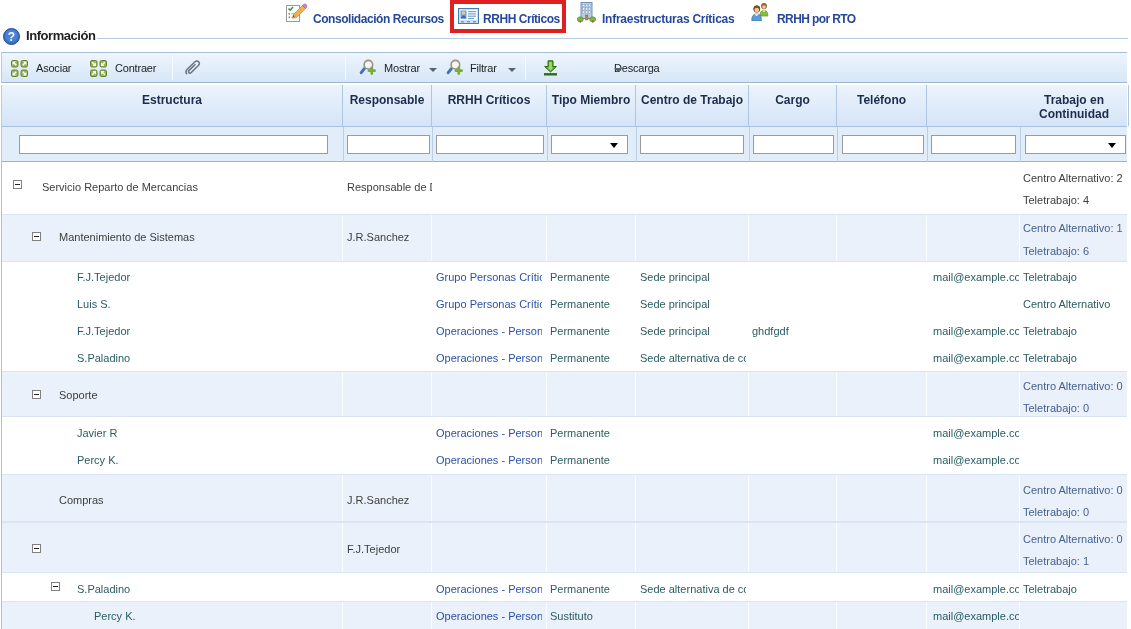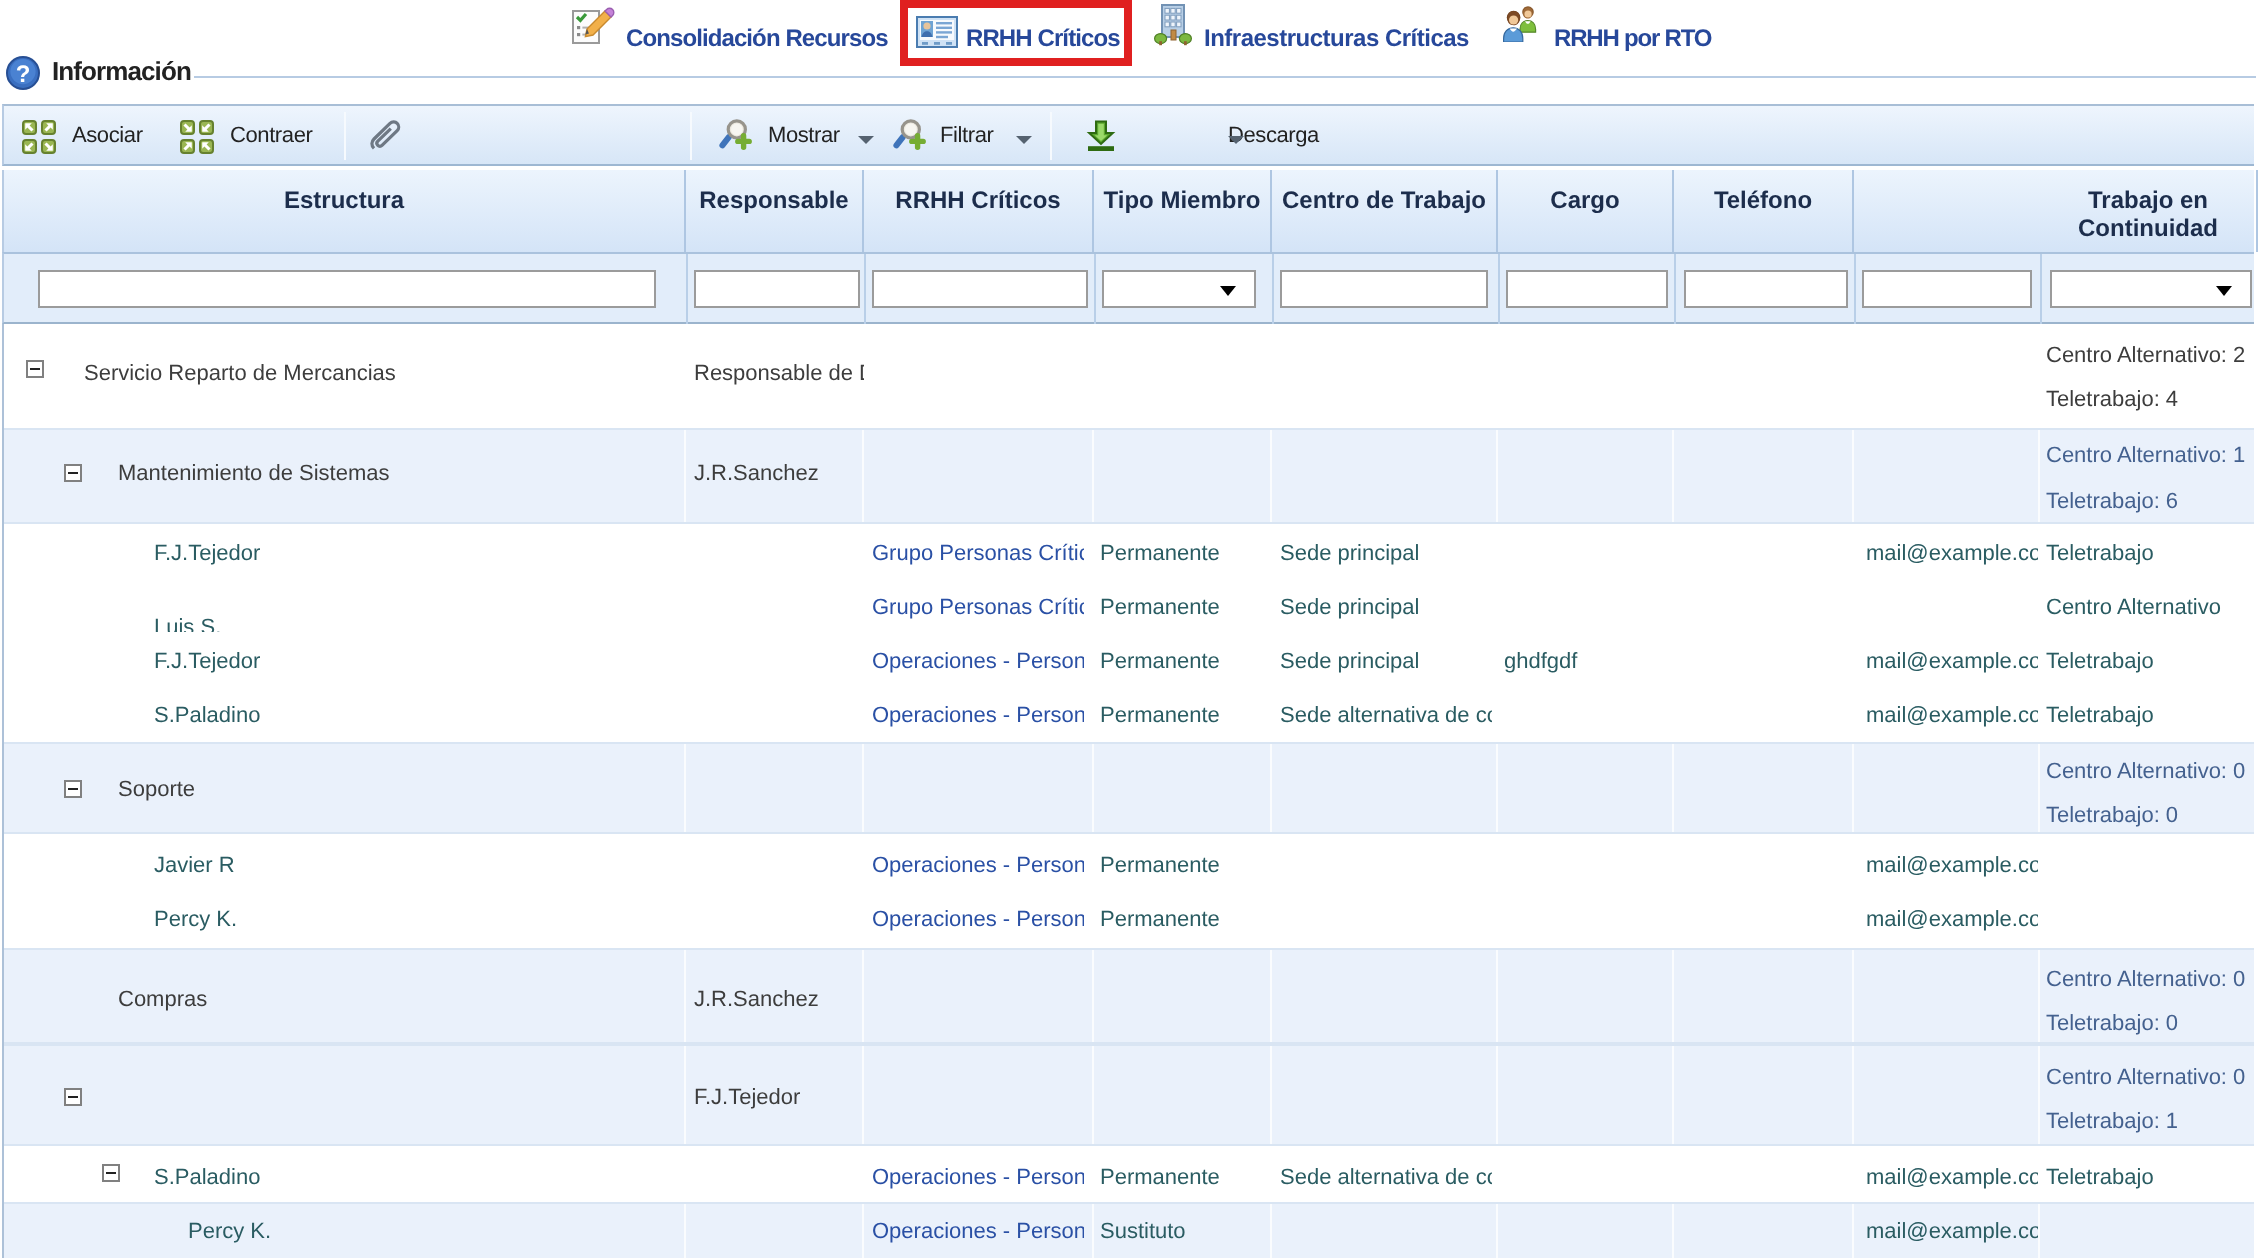--- a/index.html
+++ b/index.html
@@ -253,21 +253,21 @@
 </div>
 <div class="row" style="top:262px;height:27px;">
  <div class="cell ltext" style="left:76px;top:9px;">F.J.Tejedor</div>
  <div class="cell blue" style="left:435px;top:9px;width:106px;">Grupo Personas Críticas</div>
  <div class="cell ltext" style="left:549px;top:9px;">Permanente</div>
  <div class="cell ltext" style="left:639px;top:9px;">Sede principal</div>
  <div class="cell ltext" style="left:932px;top:9px;width:86px;">mail@example.com</div>
  <div class="cnt ltext" style="top:9px;">Teletrabajo</div>
 </div>
 <div class="row" style="top:289px;height:27px;">
- <div class="cell ltext" style="left:76px;top:19px;">Luis S.</div>
+ <div class="cell ltext" style="left:76px;top:9px;">Luis S.</div>
  <div class="cell blue" style="left:435px;top:9px;width:106px;">Grupo Personas Críticas</div>
  <div class="cell ltext" style="left:549px;top:9px;">Permanente</div>
  <div class="cell ltext" style="left:639px;top:9px;">Sede principal</div>
  <div class="cnt ltext" style="top:9px;">Centro Alternativo</div>
 </div>
 <div class="row" style="top:316px;height:27px;">
  <div class="cell ltext" style="left:76px;top:9px;">F.J.Tejedor</div>
  <div class="cell blue" style="left:435px;top:9px;width:106px;">Operaciones - Personal</div>
  <div class="cell ltext" style="left:549px;top:9px;">Permanente</div>
  <div class="cell ltext" style="left:639px;top:9px;">Sede principal</div>

